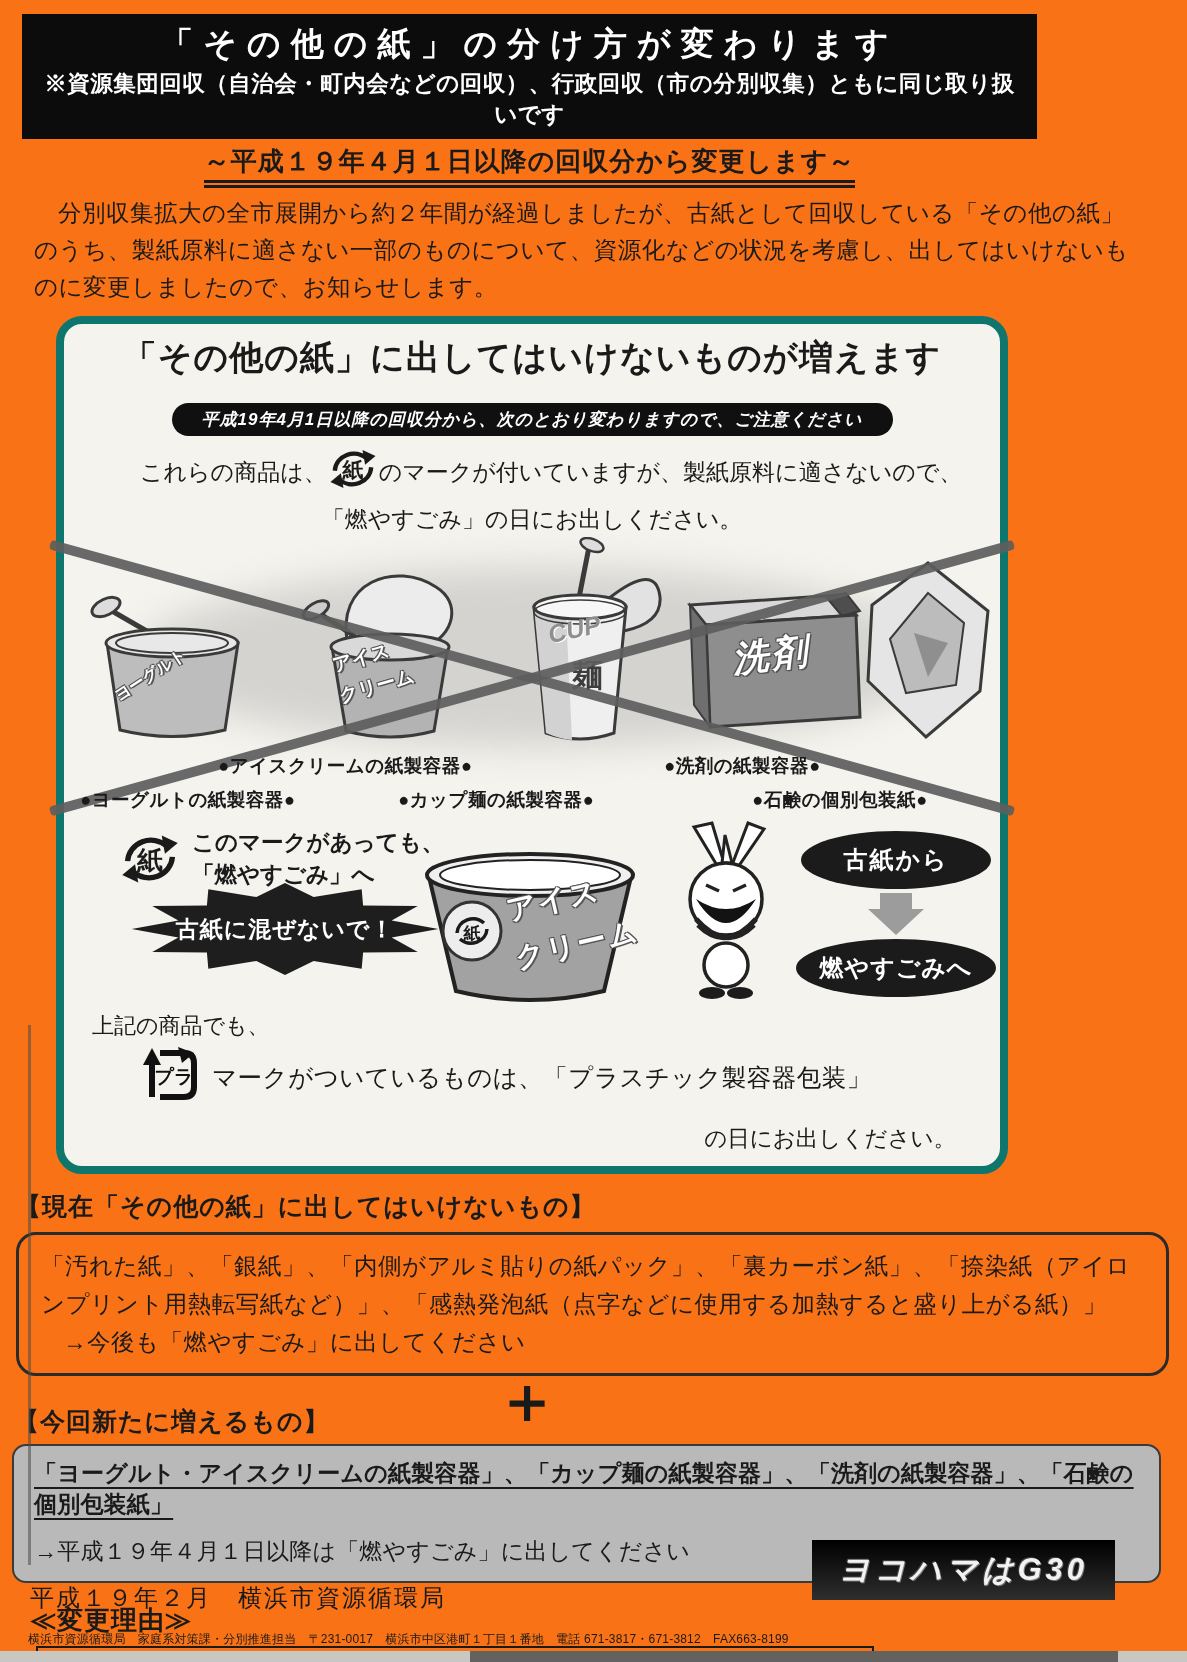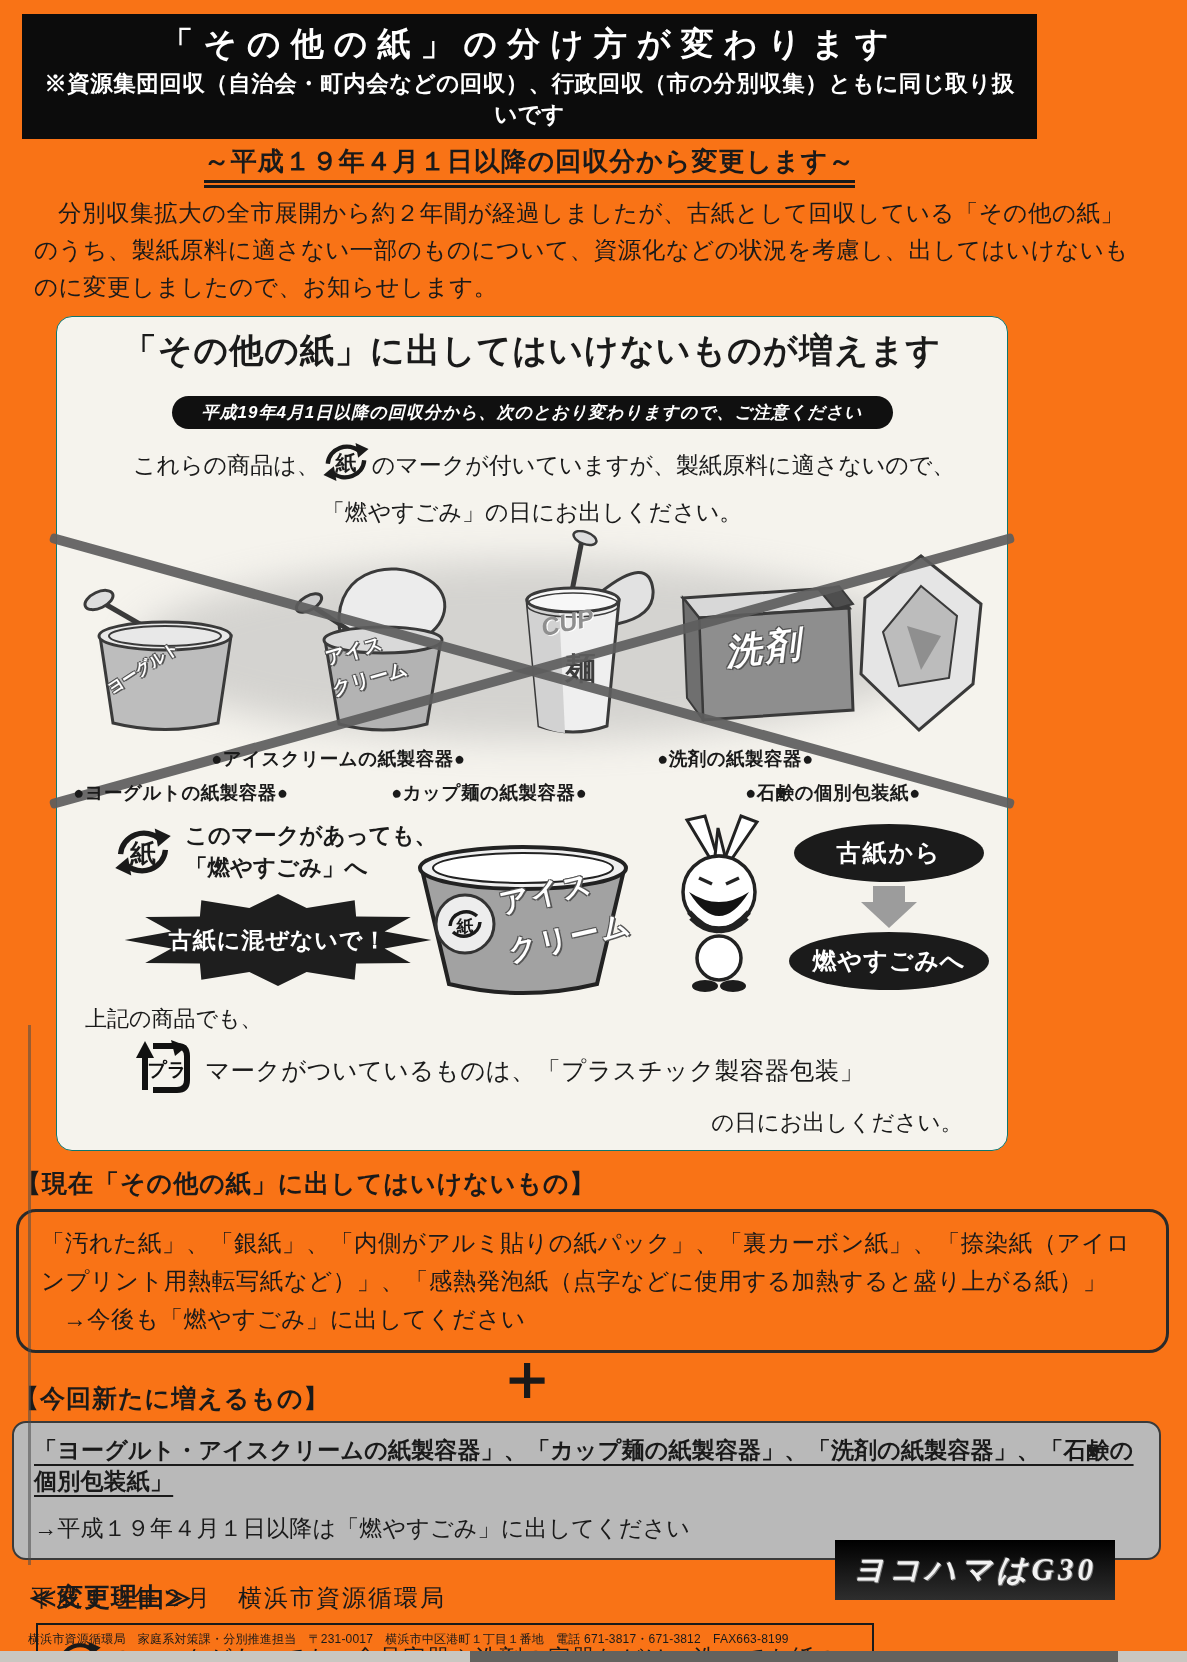--- a/index.html
+++ b/index.html
@@ -19,21 +19,21 @@
   .effective-line { width:1015px; margin-left:22px; text-align:center; margin-top:5px; }
   .effective-line span {
     display:inline-block; font-size:26px; font-weight:bold; letter-spacing:1px;
     border-bottom:8px double #1a1a1a; padding-bottom:1px;
   }
   .intro {
     margin:7px 42px 0 34px; font-size:23.5px; line-height:37px; letter-spacing:0.5px;
   }
   
   .main-box {
-    margin:10px 0 0 56px; width:952px; border:1px solid #0f766e; border-radius:16px;
+    margin:10px 0 0 56px; width:952px; border:8px solid #0f766e; border-radius:26px;
     padding:10px 16px 12px; position:relative; background:#f5f3ed;
   }
   .box-title { text-align:center; font-size:34px; font-weight:bold; letter-spacing:1px; line-height:46px; }
   .notice-pill {
     width:fit-content; margin:23px auto 0; background:#101010; color:#fff;
     border-radius:40px; padding:5px 30px; font-size:17px; font-weight:bold; letter-spacing:1px;font-style:italic;
   }
   .mark-line { margin-top:7px; font-size:23px; display:flex; align-items:center; padding-left:60px; }
   .mark-line-2 { font-size:23px; text-align:center; margin-top:3px; }
   .paper-mark { display:inline-block; vertical-align:middle; }
@@ -53,41 +53,41 @@
     position:absolute; left:50%; top:50%; width:1000px; height:10px; background:#5d5d5d;
     border-radius:4px; opacity:.92;
   }
   .cross-a { transform:translate(-50%,-50%) rotate(15.5deg); }
   .cross-b { transform:translate(-50%,-50%) rotate(-15.5deg); }
   .prod-label { position:absolute; font-size:18.5px; font-weight:bold; letter-spacing:0.5px; white-space:nowrap; }
   
   .middle { position:relative; height:188px; margin-top:2px; }
   .mark-note { position:absolute; left:112px; top:6px; font-size:22.5px; line-height:32px;font-weight:bold; }
   .pointer-line { position:absolute; left:350px; top:58px; width:110px; height:3px; background:#333; transform:rotate(14deg); }
-  .starburst-wrap { position:absolute; left:50px; top:80px; width:310px; height:92px; }
+  .starburst-wrap { position:absolute; left:50px; top:62px; width:310px; height:92px; }
   .starburst-text {
     position:absolute; inset:0; display:flex; align-items:center; justify-content:center;
     color:#fff; font-size:23px; font-weight:bold; letter-spacing:1px;
   }
   .bigcup { position:absolute; left:330px; top:8px; }
   .mascot { position:absolute; left:588px; top:0; }
   .flow-col { position:absolute; left:716px; top:10px; width:200px; }
   .flow-oval {
     background:#1b1b1b; color:#fff; border-radius:50%; height:58px; width:190px;
     display:flex; align-items:center; justify-content:center;
     font-size:24px; font-weight:bold; letter-spacing:2px; margin:0 auto;
   }
   .flow-oval.to { width:200px; letter-spacing:1px; }
   .flow-arrow { width:fit-content; margin:4px auto; }
   .flow-arrow .stem { width:32px; height:16px; background:#9c9c9c; margin:0 auto; }
   .flow-arrow .head { width:0; height:0; border-left:28px solid transparent; border-right:28px solid transparent; border-top:26px solid #9c9c9c; }
   .above-note { font-size:22px; margin:2px 0 0 12px; }
   .pla-row { display:flex; align-items:center; gap:12px; margin:4px 0 0 60px; }
   .pla-text { font-size:24.5px; letter-spacing:0.5px; }
-  .pla-day { text-align:right; font-size:22.5px; padding-right:28px; margin-top:5px; }
+  .pla-day { text-align:right; font-size:22.5px; padding-right:28px; margin-top:14px; }
   
   .sec-heading { font-size:25px; font-weight:bold; letter-spacing:1px; }
   .current-heading { margin:16px 0 0 16px; }
   .current-box {
     margin:9px 18px 0 16px; border:3px solid #2a2a2a; border-radius:20px;
     padding:12px 22px; font-size:23.5px; line-height:38px; letter-spacing:0.5px;
   }
   .current-note { padding-left:22px; }
   .plus-row { position:relative; height:60px; }
   .plus-sign {
@@ -109,21 +109,21 @@
   .reason-box {
     width:838px; border:2.5px solid #1a1a1a; padding:10px 16px 12px;
     font-size:23.5px; line-height:39px; letter-spacing:0.5px;
   }
   .reason-box .paper-mark { margin-right:6px; }
   
   .footer { position:absolute; left:0; right:0; bottom:14px; }
   .g30-logo {
     position:absolute; right:72px; top:-42px; background:linear-gradient(#000,#2e2e2e);
     color:#f2f2f2; font-size:31px; font-weight:900; font-style:italic; letter-spacing:4px;
-    padding:9px 18px; text-shadow:1px 1px 0 #777, -1px -1px 0 #444;font-family:Liberation Serif, serif;
+    padding:9px 27px; text-shadow:1px 1px 0 #777, -1px -1px 0 #444;
   }
   .issue-line { margin-left:30px; font-size:24px; letter-spacing:2px; }
   .contact-line { margin:17px 0 0 28px; font-size:12px; letter-spacing:0.2px; }
   
   .scan-line-left { position:absolute; left:28px; top:1025px; width:3px; height:540px; background:#4a4a4a; opacity:.55; }
   .scan-bottom { position:absolute; left:0; bottom:0; height:11px; width:100%; background:#c9c7c1; }
   .scan-bottom-dark { position:absolute; left:470px; bottom:0; height:11px; width:648px; background:#63625e; }
   svg text { font-family:"Liberation Sans", sans-serif; }
 </style>
 </head>

